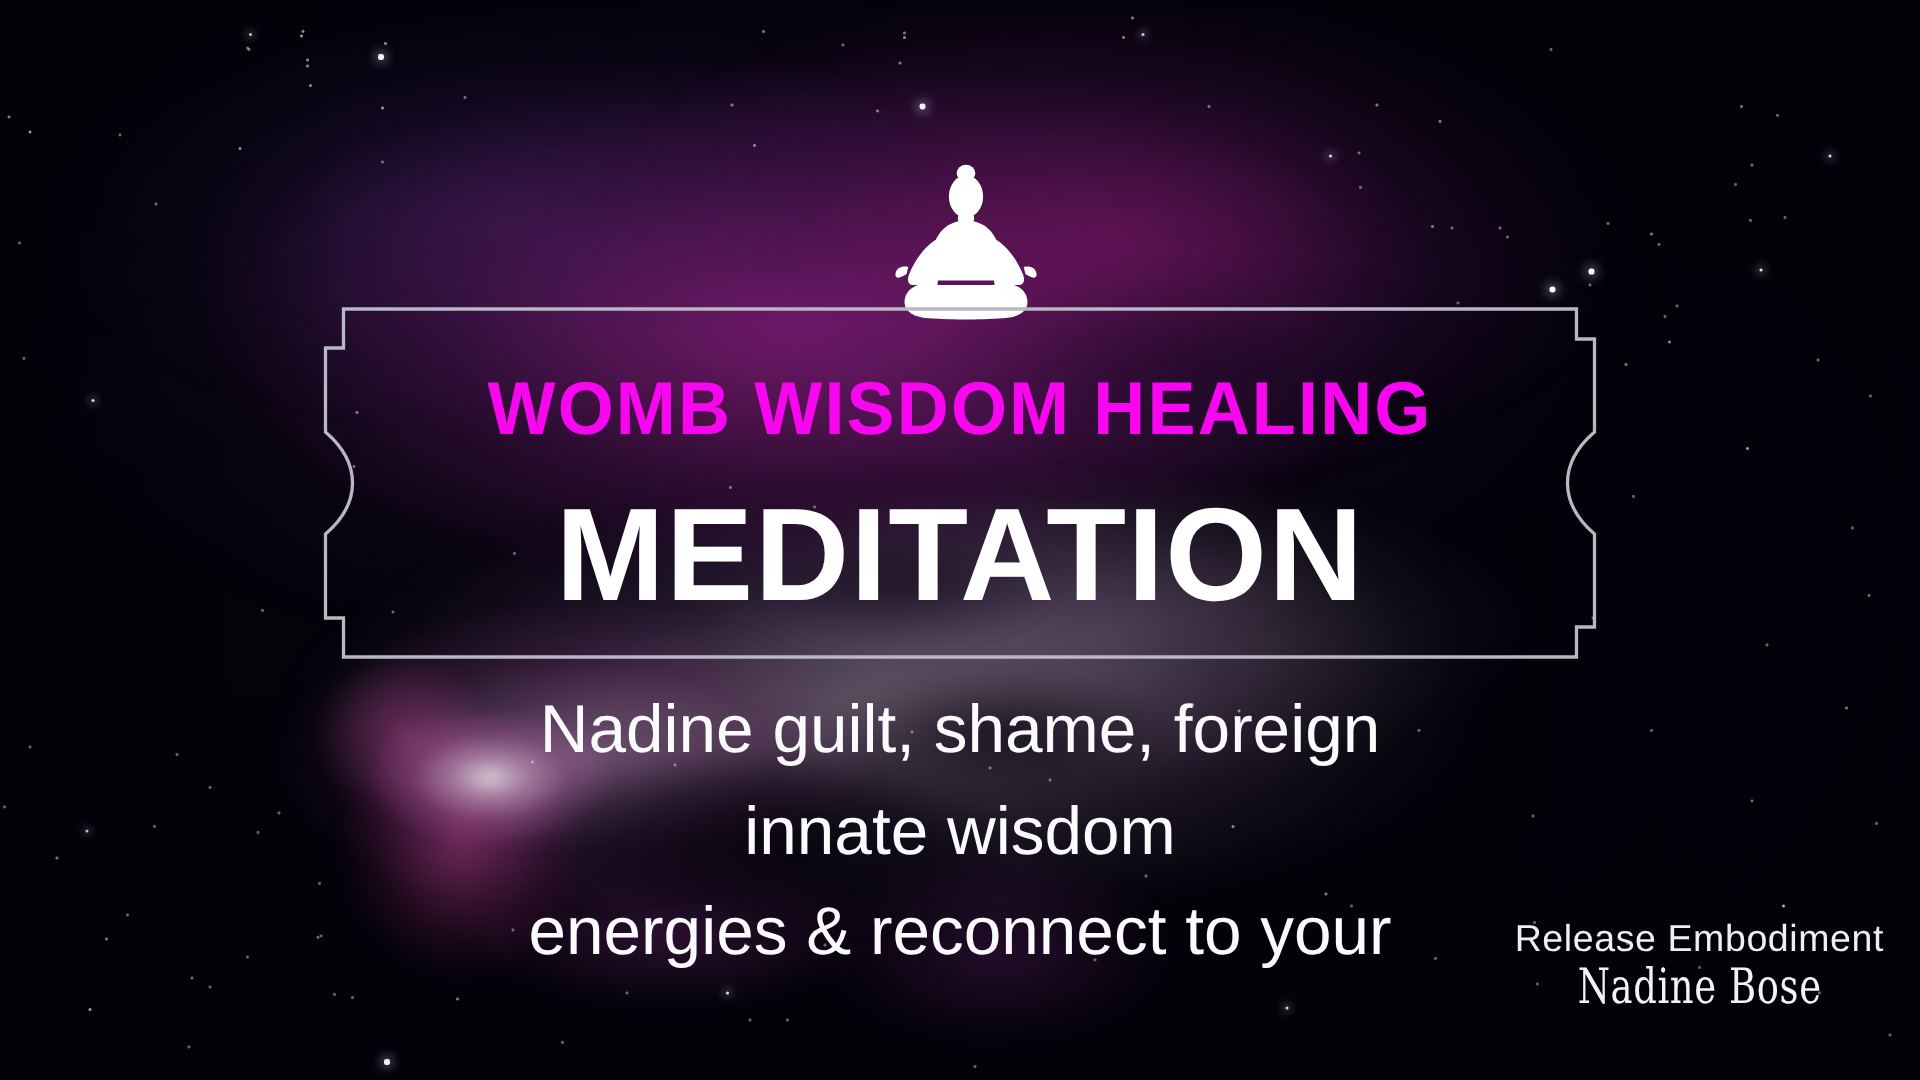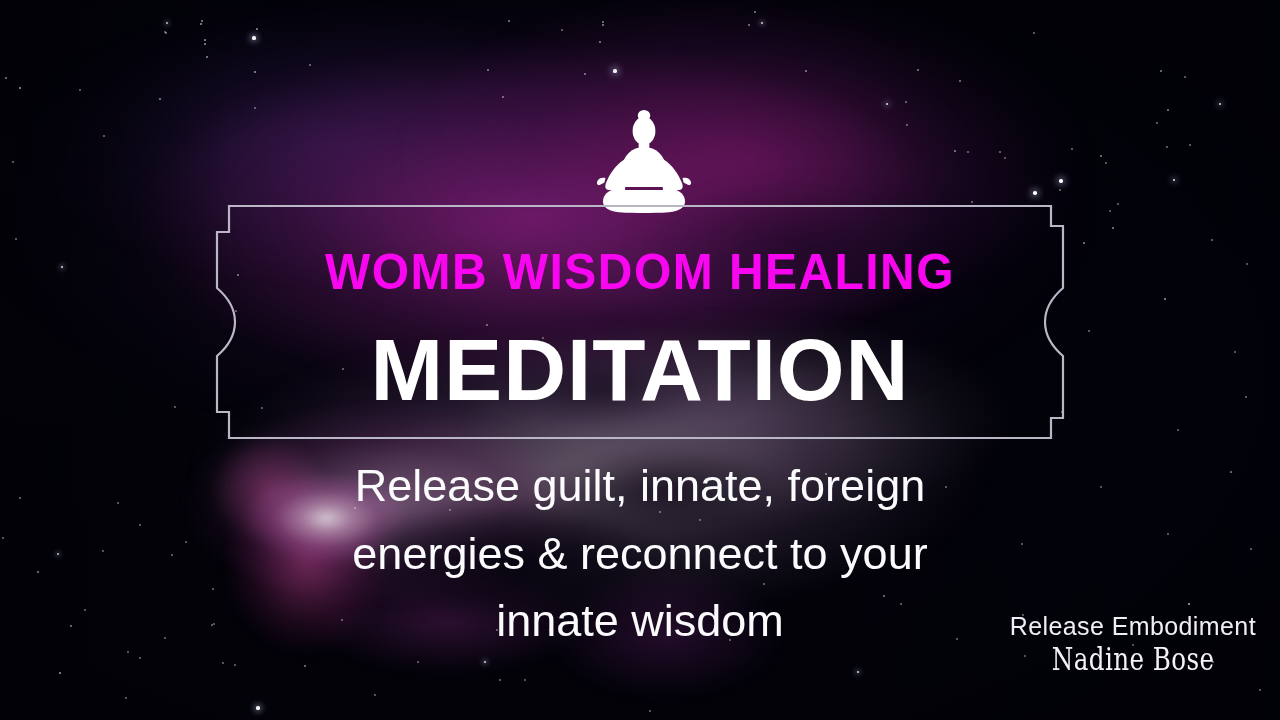--- a/index.html
+++ b/index.html
@@ -411,23 +411,23 @@
                L 10 36
                Z" fill="none" stroke="#b9b6c6" stroke-width="2.2" stroke-linejoin="miter"></path>
     </svg>
   </div>
 
   <div class="headline">WOMB WISDOM HEALING</div>
 
   <div class="subhead">MEDITATION</div>
 
   <div class="tagline">
-    <div>Release guilt, innate, foreign</div>
+    <div>Nadine guilt, shame, foreign</div>
+    <div>innate wisdom</div>
     <div>energies &amp; reconnect to your</div>
-    <div>innate wisdom</div>
   </div>
 
   <div class="signature">
     <div class="sig-brand">Release Embodiment</div>
     <div class="sig-name">Nadine Bose</div>
   </div>
 
 </div>
 
 </body></html>

